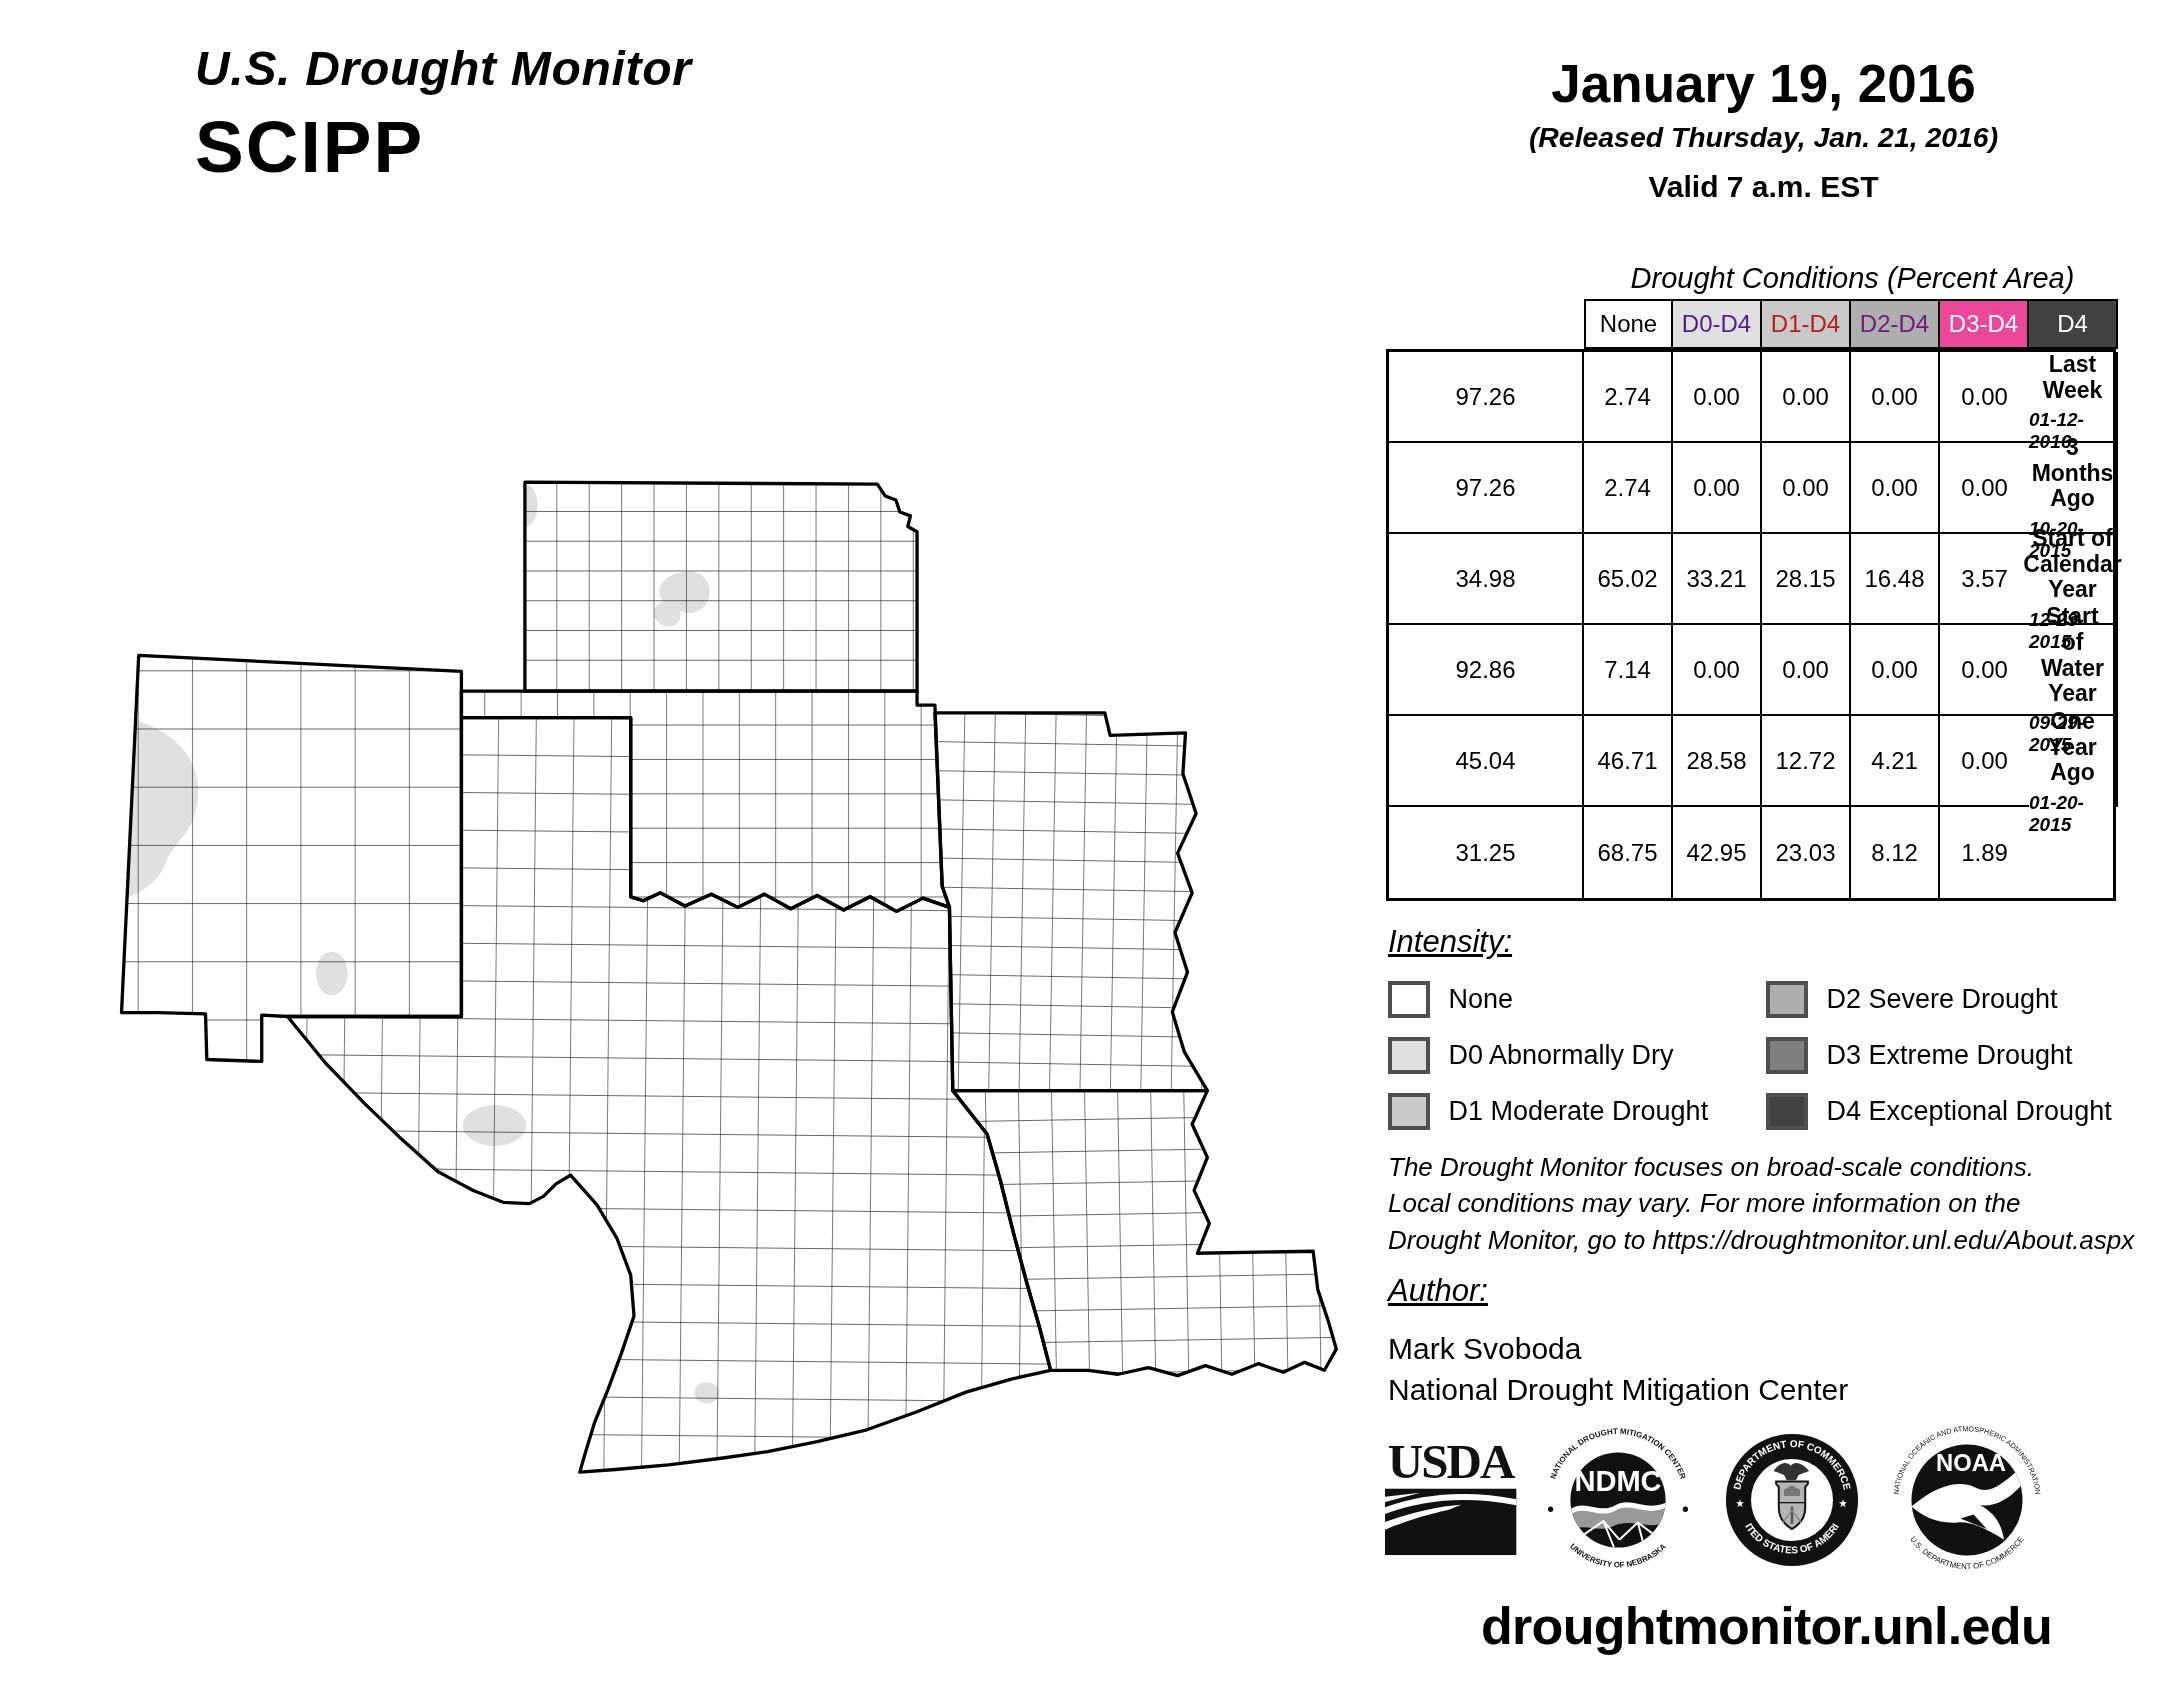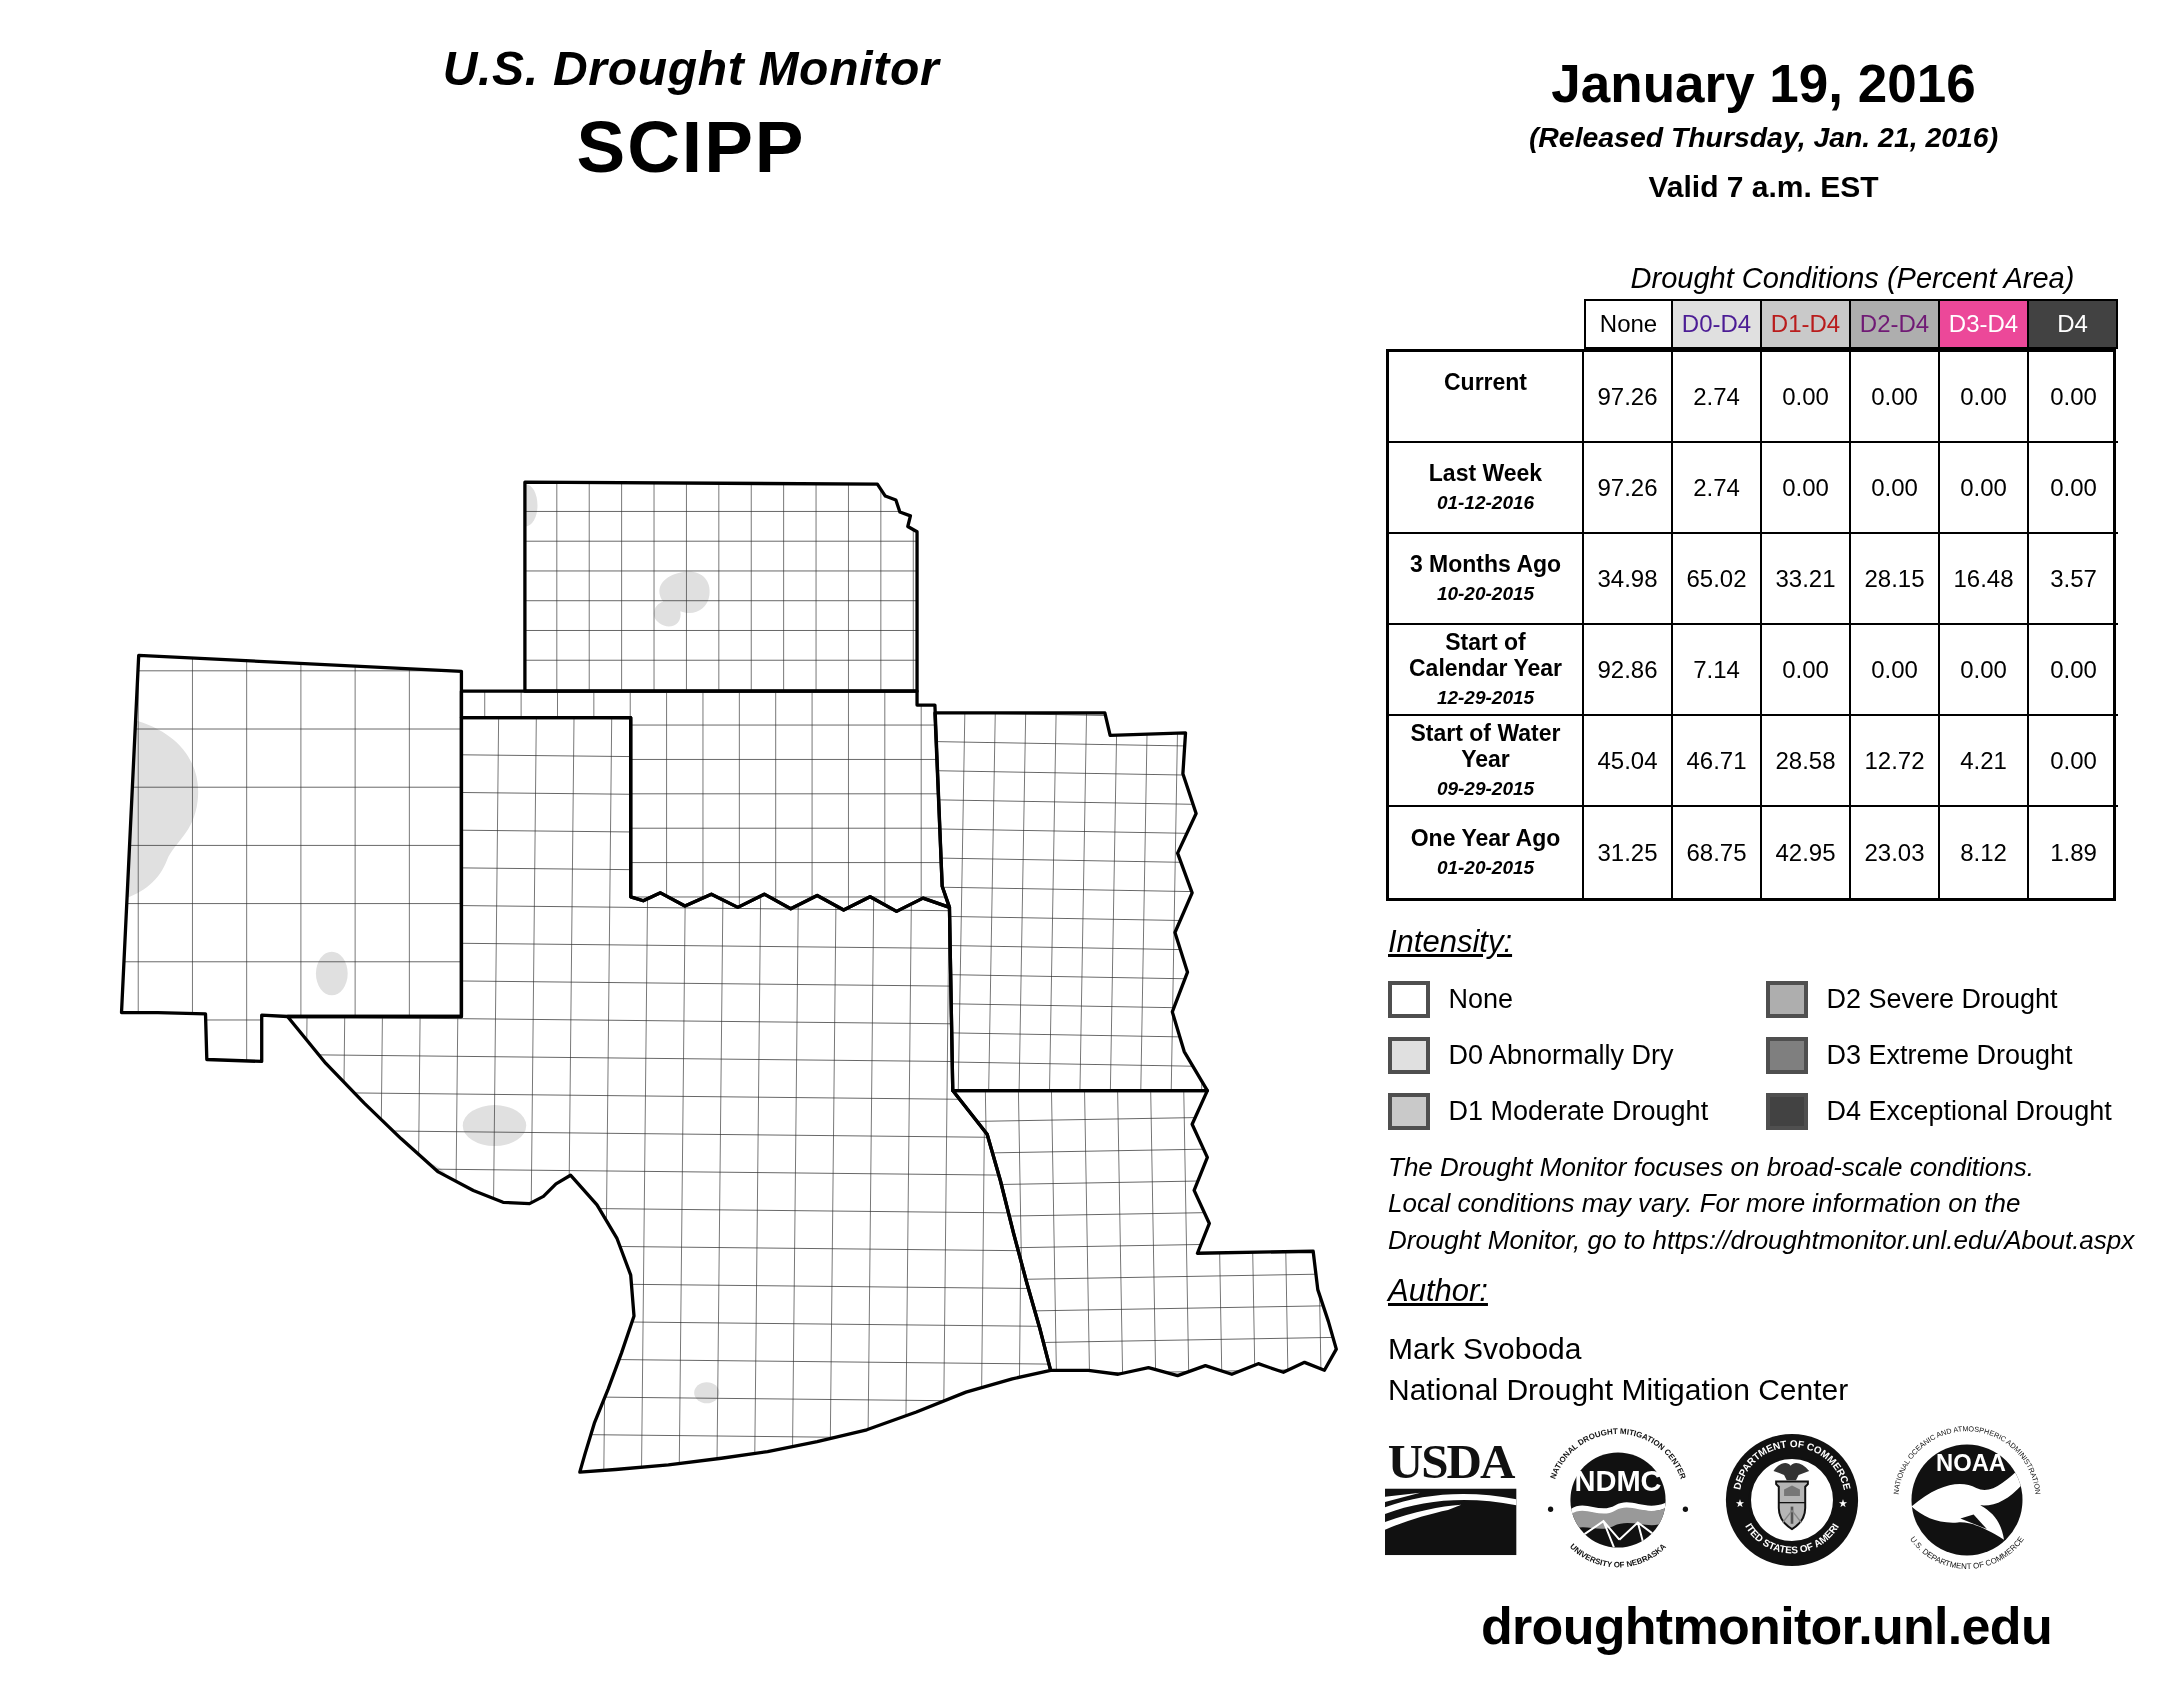--- a/index.html
+++ b/index.html
@@ -4,21 +4,21 @@
 <style>
   html,body{margin:0;padding:0;}
   body{
     width:2183px;height:1687px;position:relative;overflow:hidden;
     background:#ffffff;color:#000;
     font-family:"Liberation Sans","DejaVu Sans",sans-serif;
   }
   .abs{position:absolute;}
 
   
-  #masthead{left:195px;top:41px;width:992px;text-align:center;}
+  #masthead{left:195px;top:41px;width:992px;text-align:left;}
   #masthead .t1{font-size:48px;font-weight:bold;font-style:italic;letter-spacing:0.7px;}
   #masthead .t2{font-size:73px;font-weight:bold;letter-spacing:2px;margin-top:9.3px;}
 
   
   #issuance{left:1383px;top:53px;width:761px;text-align:center;}
   #issuance .date{font-size:53px;font-weight:bold;}
   #issuance .released{font-size:28.4px;font-weight:bold;font-style:italic;margin-top:6.6px;}
   #issuance .valid{font-size:30px;font-weight:bold;margin-top:16px;}
 
   
@@ -164,24 +164,20 @@
 <div id="dm-table" class="abs">
   <div class="t-hdr" id="t-hdr">
       <div class="hc" style="background: rgb(255, 255, 255); color: rgb(0, 0, 0);">None</div>
       <div class="hc" style="background: rgb(224, 224, 224); color: #4c1d95;">D0-D4</div>
       <div class="hc" style="background: rgb(201, 201, 201); color: #b91c1c;">D1-D4</div>
       <div class="hc" style="background: rgb(174, 174, 174); color: #701a75;">D2-D4</div>
       <div class="hc" style="background: #ec4899; color: rgb(255, 255, 255);">D3-D4</div>
       <div class="hc" style="background: rgb(66, 66, 66); color: rgb(255, 255, 255);">D4</div>
     </div>
   <div class="t-body" id="t-body">
-      <div class="tc">
-        <div class="rl">Current</div>
-        <div class="rd"></div>
-      </div>
       <div class="tc val">97.26</div>
       <div class="tc val">2.74</div>
       <div class="tc val">0.00</div>
       <div class="tc val">0.00</div>
       <div class="tc val">0.00</div>
       <div class="tc val last-c">0.00</div>
       <div class="tc">
         <div class="rl">Last Week</div>
         <div class="rd">01-12-2016</div>
       </div>

